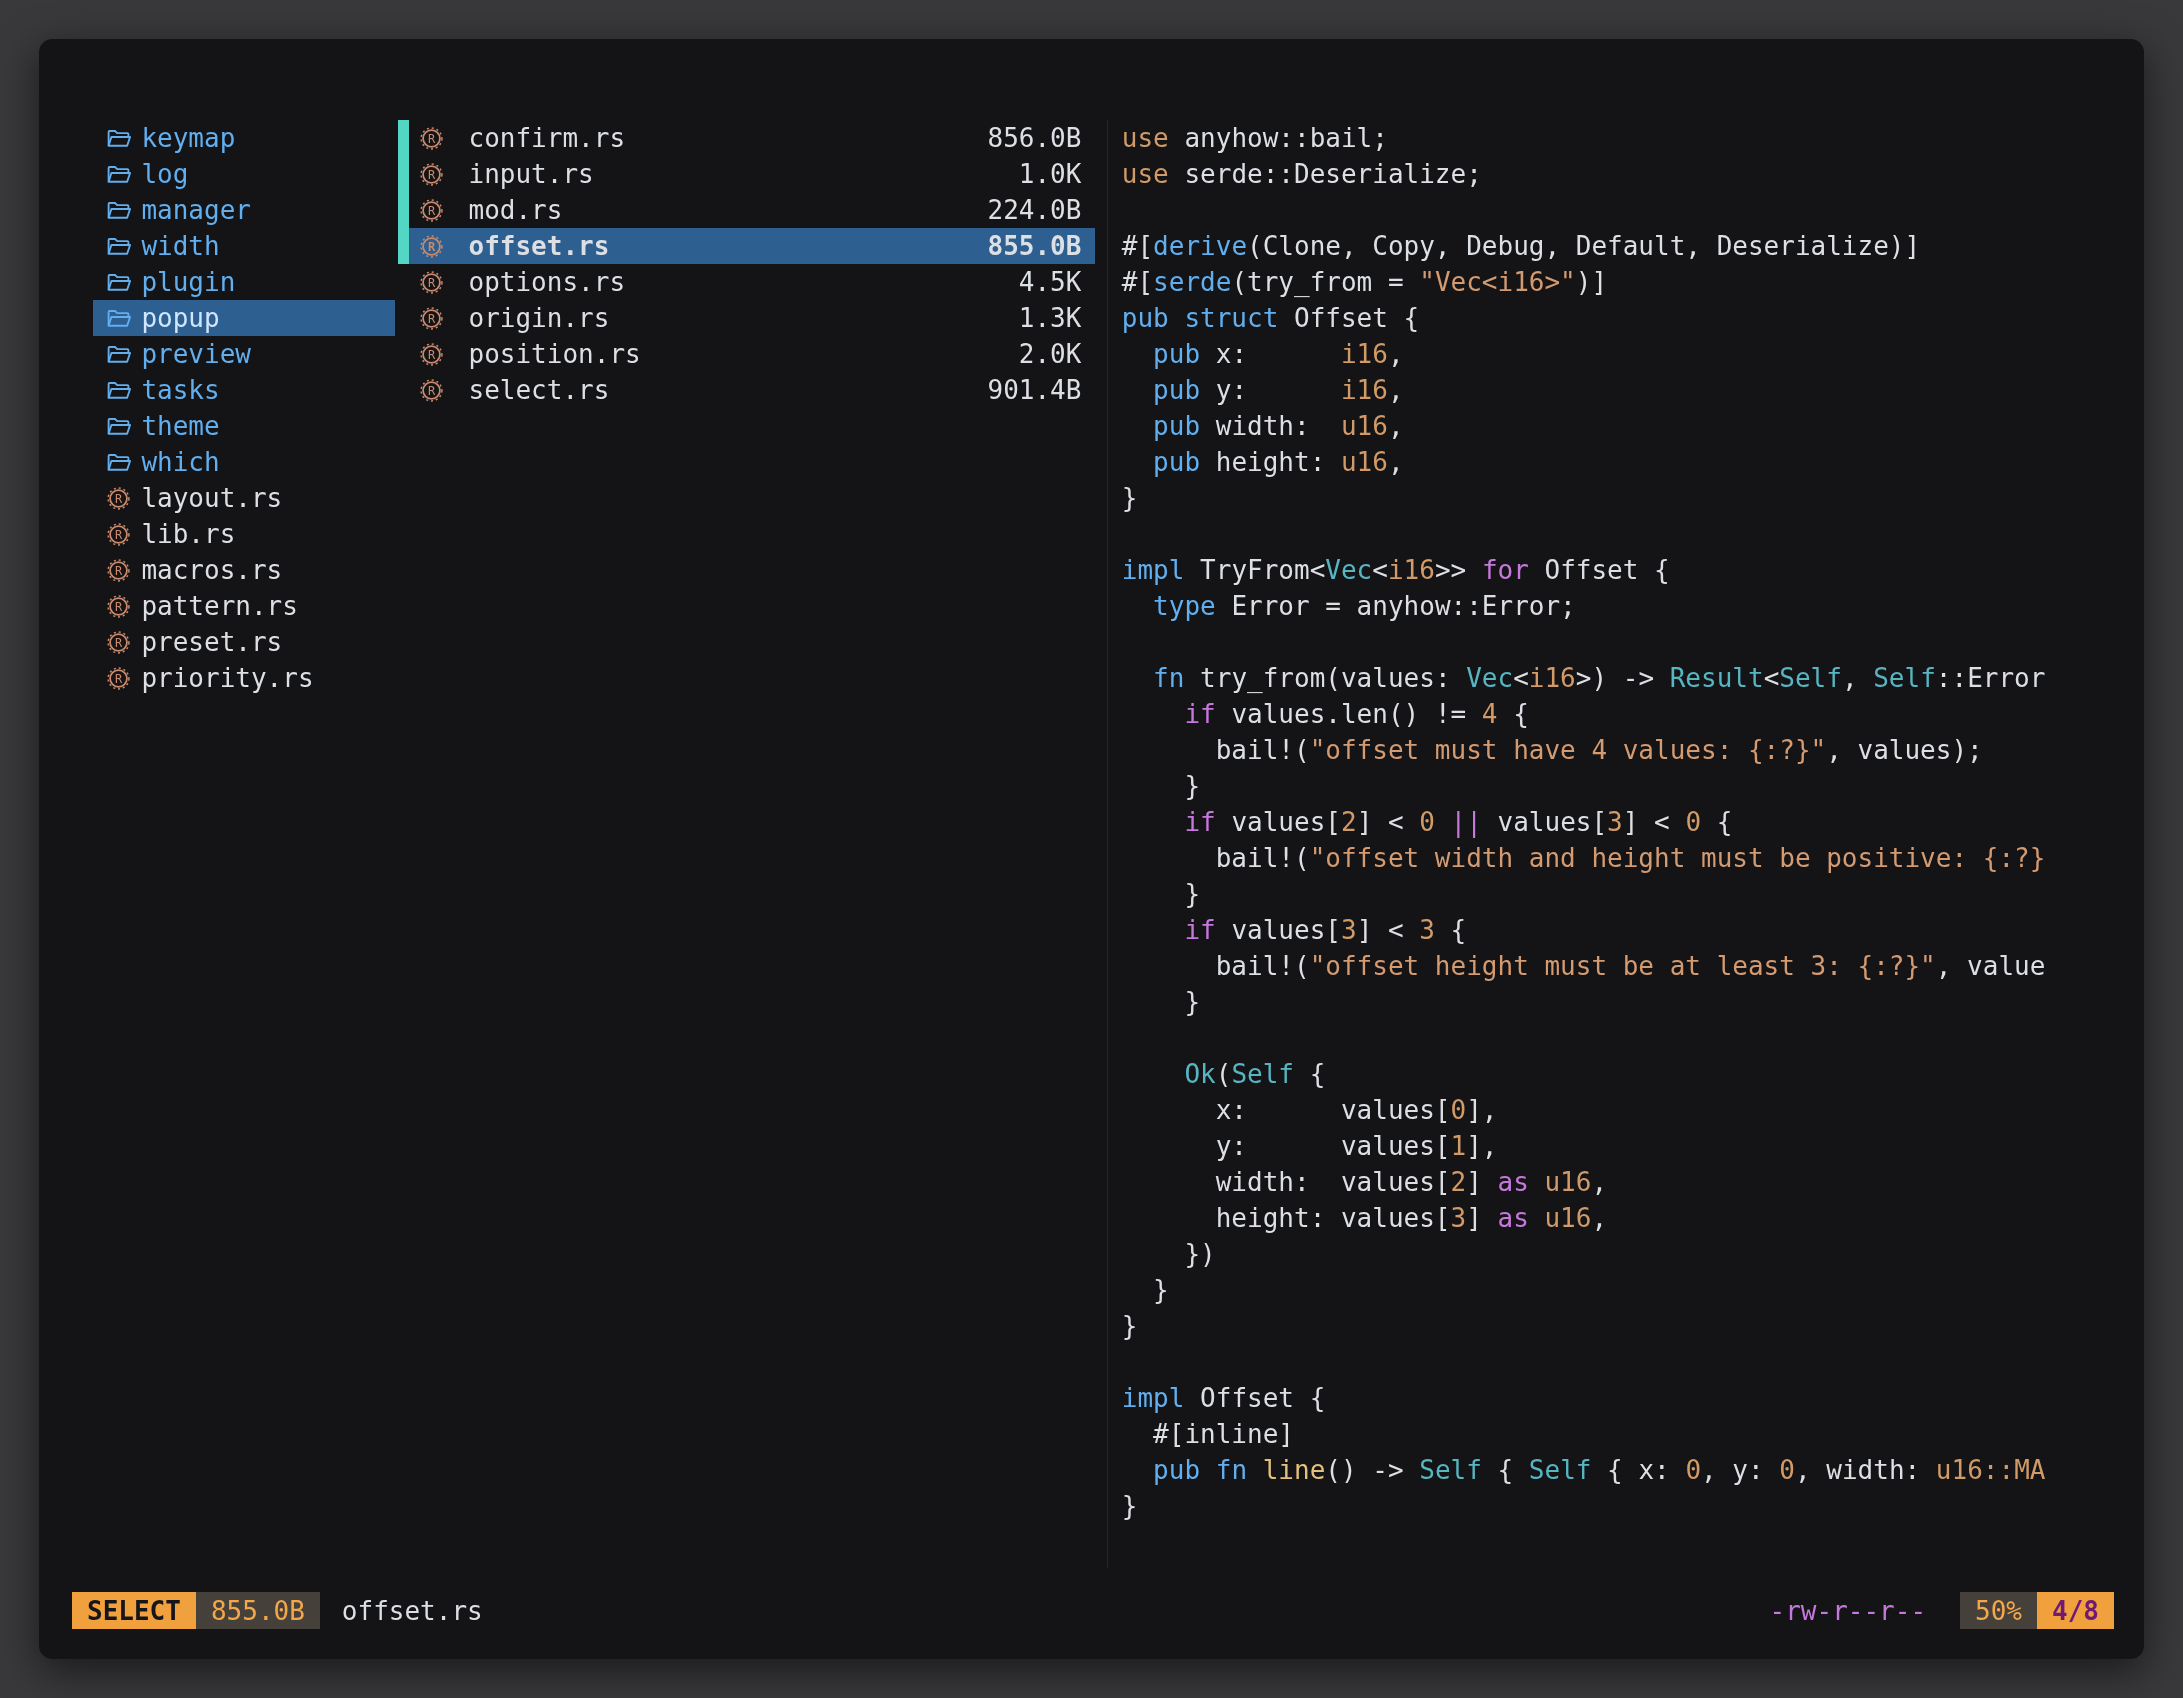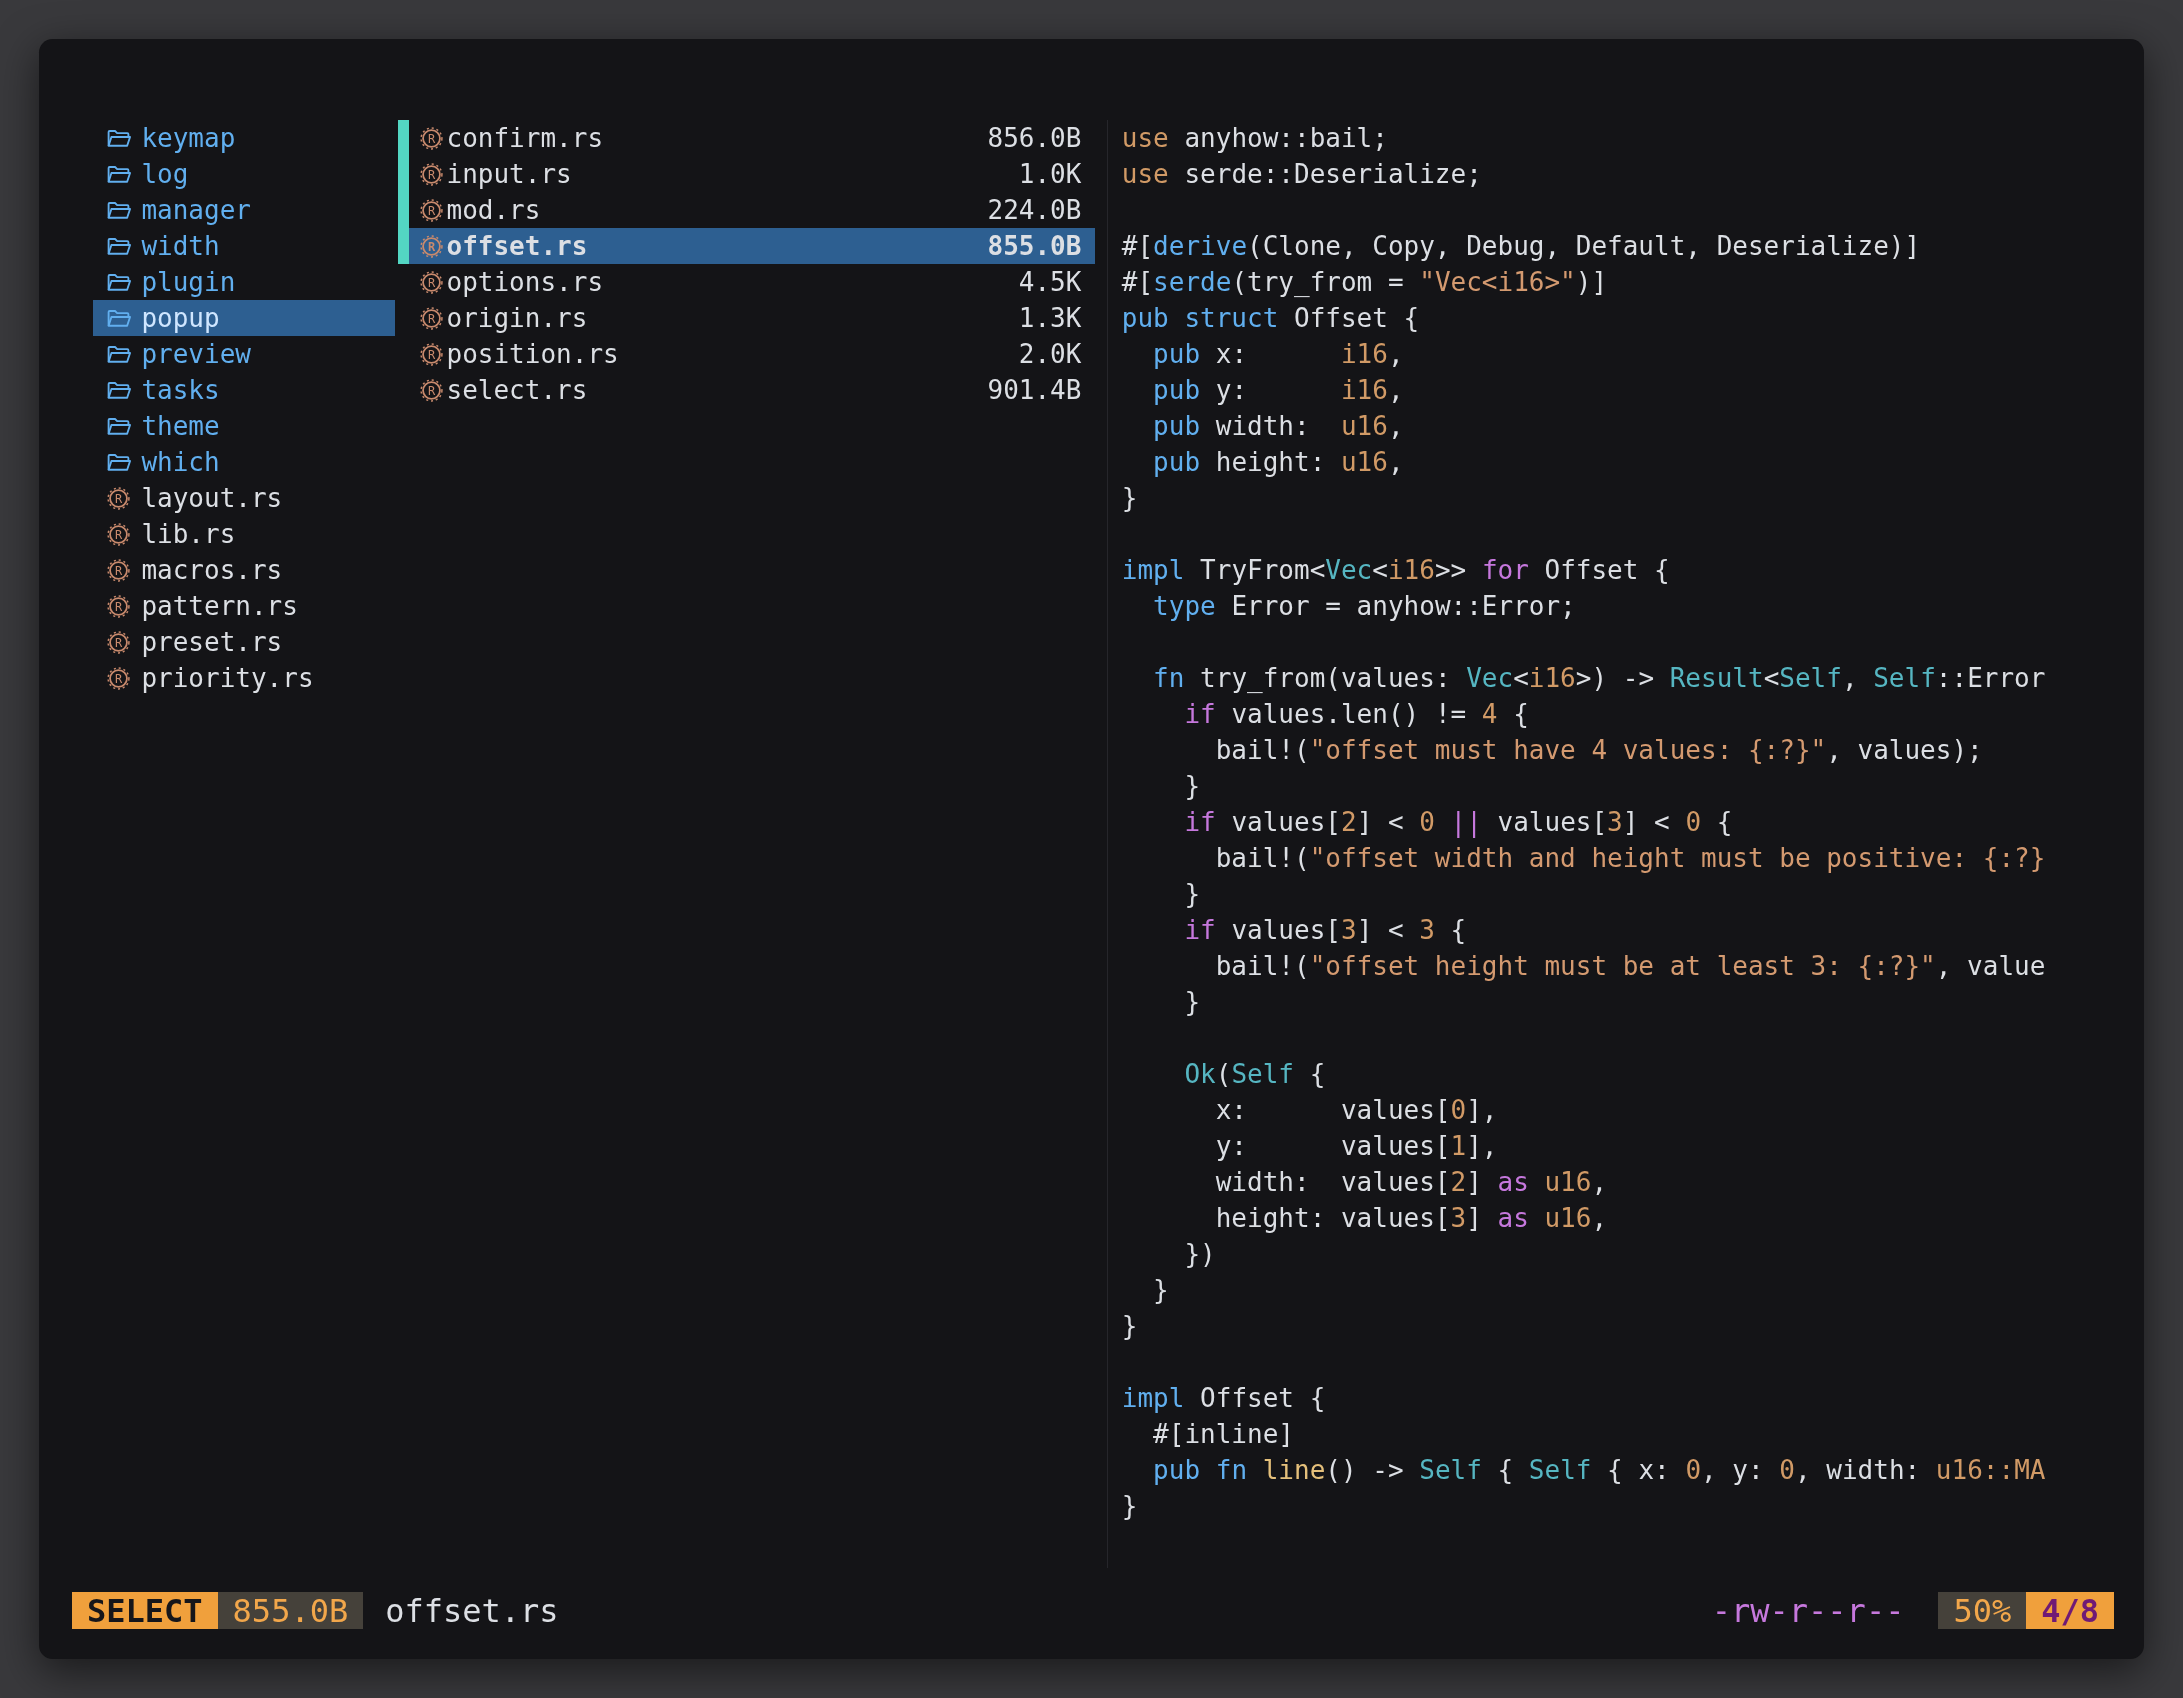--- a/index.html
+++ b/index.html
@@ -20,28 +20,28 @@
   .left .row.dir .lbl{color:var(--folder,#61afef)}
   .left .row.hovered .lbl{color:#cfe6ff}
   .icon{width:25px;height:25px;flex:none;display:inline-block}
   .icon svg{width:100%;height:100%;display:block}
   .icon.blue{color:var(--folder,#61afef)}
   .icon.rust{color:var(--ficon,#c98a6d)}
   .middle .row{margin-right:11.7px}
   .middle .row .marker{width:11px;height:36px;flex:none}
   .middle .row.marked .marker{background:var(--teal,#53d6c3)}
   .middle .row .icon{margin-left:10px}
-  .middle .row .name{margin-left:3px;flex:1}
+  .middle .row .name{margin-left:25px;flex:1}
   .middle .row .size{margin-left:11px;padding-right:13.4px}
   .middle .row.selected{background:var(--sel,#2d5f91);font-weight:bold}
   .cl{height:36px;line-height:36px;font-size:26px;white-space:pre}
   .p{color:var(--syn-plain,#dcdfe4)} .b{color:var(--syn-blue,#61afef)} .m{color:var(--syn-magenta,#c678dd)}
   .t{color:var(--syn-teal,#56b6c2)} .o{color:var(--syn-orange,#d19a66)} .s{color:var(--syn-string,#d49a70)}
   .y{color:var(--syn-yellow,#e5c07b)}
-  .statusbar{position:absolute;left:33px;right:30px;bottom:30px;height:37px;display:flex;align-items:center;font-size:32px}
+  .statusbar{position:absolute;left:33px;right:30px;bottom:30px;height:37px;display:flex;align-items:center;font-size:26px}
   .badge{height:37px;display:inline-flex;align-items:center;padding:0 15px;white-space:pre}
   .badge.mode{background:var(--accent,#f0a03c);color:#16161a;font-weight:bold}
   .badge.size{background:var(--badge-bg,#45413a);color:var(--badge-fg,#f2a74b)}
   .fname{color:var(--text,#dcdfe4);margin-left:22px}
   .spacer{flex:1}
   .perms{color:var(--perm,#c678dd);margin-right:34px}
   .badge.pct{background:var(--badge-bg,#45413a);color:var(--badge-fg,#f2a74b)}
   .badge.pos{background:var(--accent,#f0a03c);color:#701a75;font-weight:bold}
 </style>
 </head>

